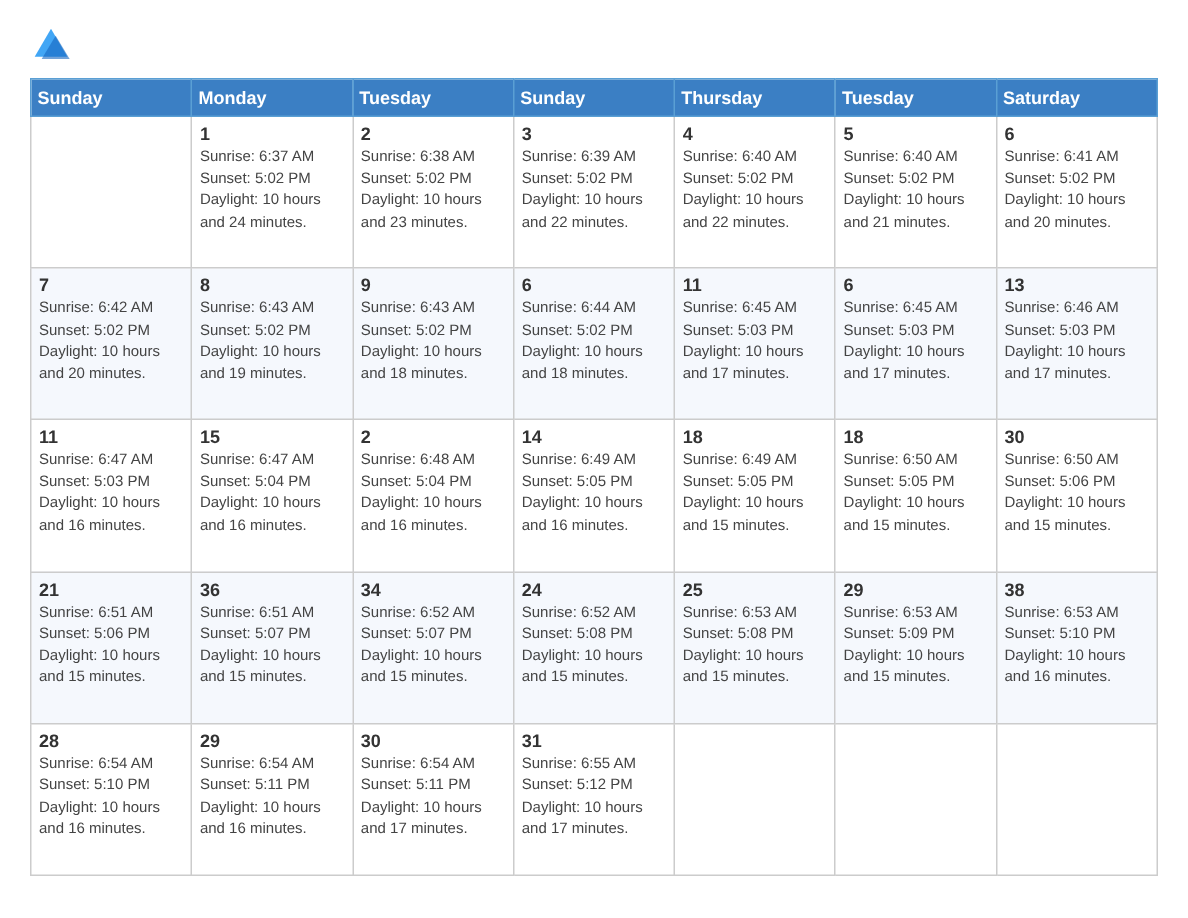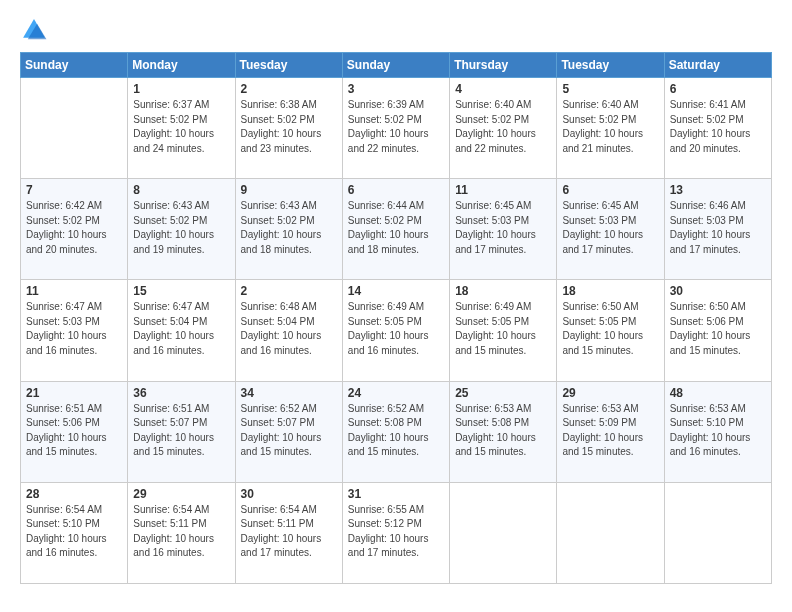--- a/index.html
+++ b/index.html
@@ -241,21 +241,21 @@
           </td>
           <td>
             <div class="day-number">25</div>
             <div class="day-info">Sunrise: 6:53 AM<br>Sunset: 5:08 PM<br>Daylight: 10 hours and 15 minutes.</div>
           </td>
           <td>
             <div class="day-number">29</div>
             <div class="day-info">Sunrise: 6:53 AM<br>Sunset: 5:09 PM<br>Daylight: 10 hours and 15 minutes.</div>
           </td>
           <td>
-            <div class="day-number">48</div>
+            <div class="day-number">38</div>
             <div class="day-info">Sunrise: 6:53 AM<br>Sunset: 5:10 PM<br>Daylight: 10 hours and 16 minutes.</div>
           </td>
         </tr>
         <tr>
           <td>
             <div class="day-number">28</div>
             <div class="day-info">Sunrise: 6:54 AM<br>Sunset: 5:10 PM<br>Daylight: 10 hours and 16 minutes.</div>
           </td>
           <td>
             <div class="day-number">29</div>

